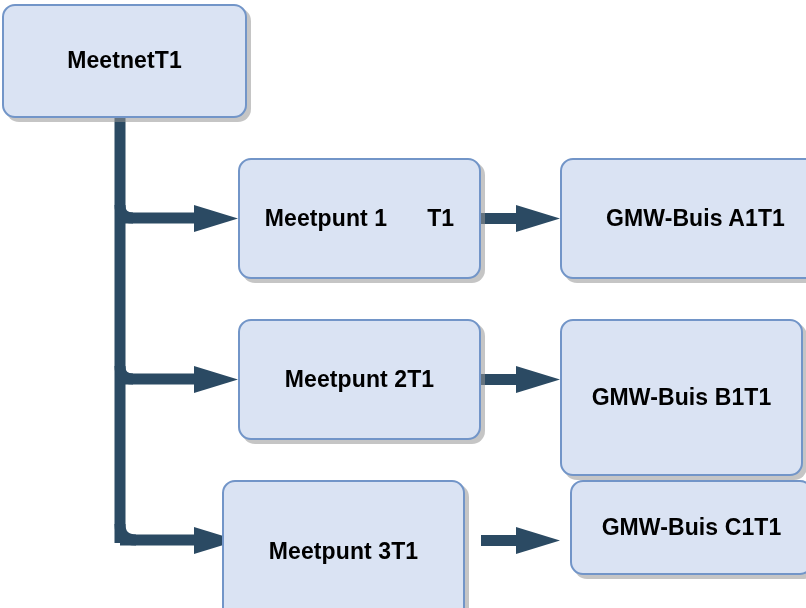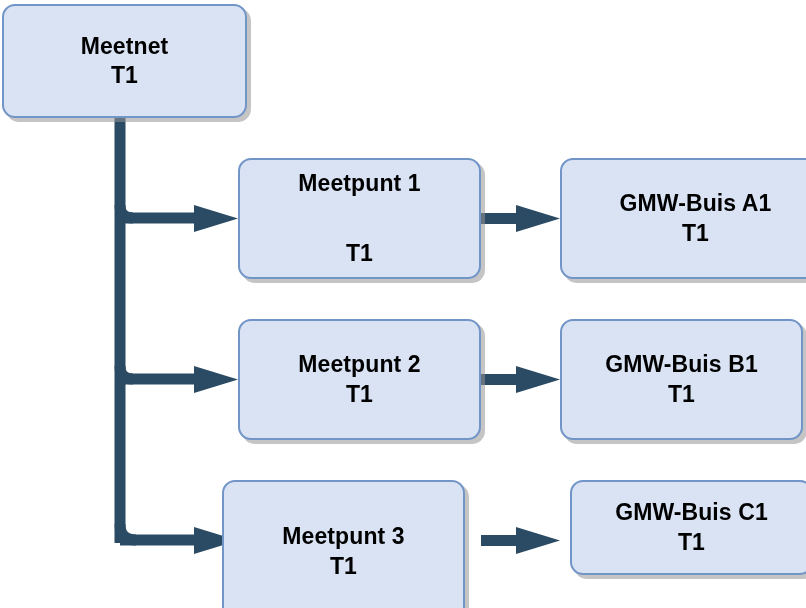--- a/index.html
+++ b/index.html
@@ -27,21 +27,21 @@
     pointer-events: none;
   }
   .node {
     position: absolute;
     box-sizing: border-box;
     background: #dae3f3;
     border: 2px solid #7295c8;
     border-radius: 13px;
     box-shadow: 4px 4px 0 0 rgba(150,150,150,0.55);
     display: flex;
-    flex-direction: column;
+    flex-direction: row;
     align-items: center;
     justify-content: center;
     color: #000000;
     font-weight: bold;
     font-size: 23px;
     line-height: 1.28;
     letter-spacing: 0.1px;
     user-select: none;
   }
   .node .line1,
@@ -52,21 +52,21 @@
   #node-root {
     left: 2px;
     top: 4px;
     width: 245px;
     height: 114px;
   }
   #node-mp1   { left: 238px; top: 158px; width: 243px; height: 121px; gap: 40px; }
   #node-mp2   { left: 238px; top: 319px; width: 243px; height: 121px; }
   #node-mp3   { left: 222px; top: 480px; width: 243px; height: 143px; }
   #node-buis-a{ left: 560px; top: 158px; width: 271px; height: 121px; }
-  #node-buis-b{ left: 560px; top: 319px; width: 243px; height: 121px; }
+  #node-buis-b{ left: 560px; top: 319px; width: 243px; height: 157px; }
   #node-buis-c{ left: 560px; top: 480px; width: 243px; height: 95px; margin-left: 10px; }
 </style>
 </head>
 <body>
 
 <div id="diagram-canvas">
 
   <svg id="connector-layer" width="806" height="608" viewBox="0 0 806 608" xmlns="http://www.w3.org/2000/svg">
 
     <path d="M120,116 L120,543" fill="none" stroke="#2b4a63" stroke-width="11" stroke-linecap="butt"></path>

